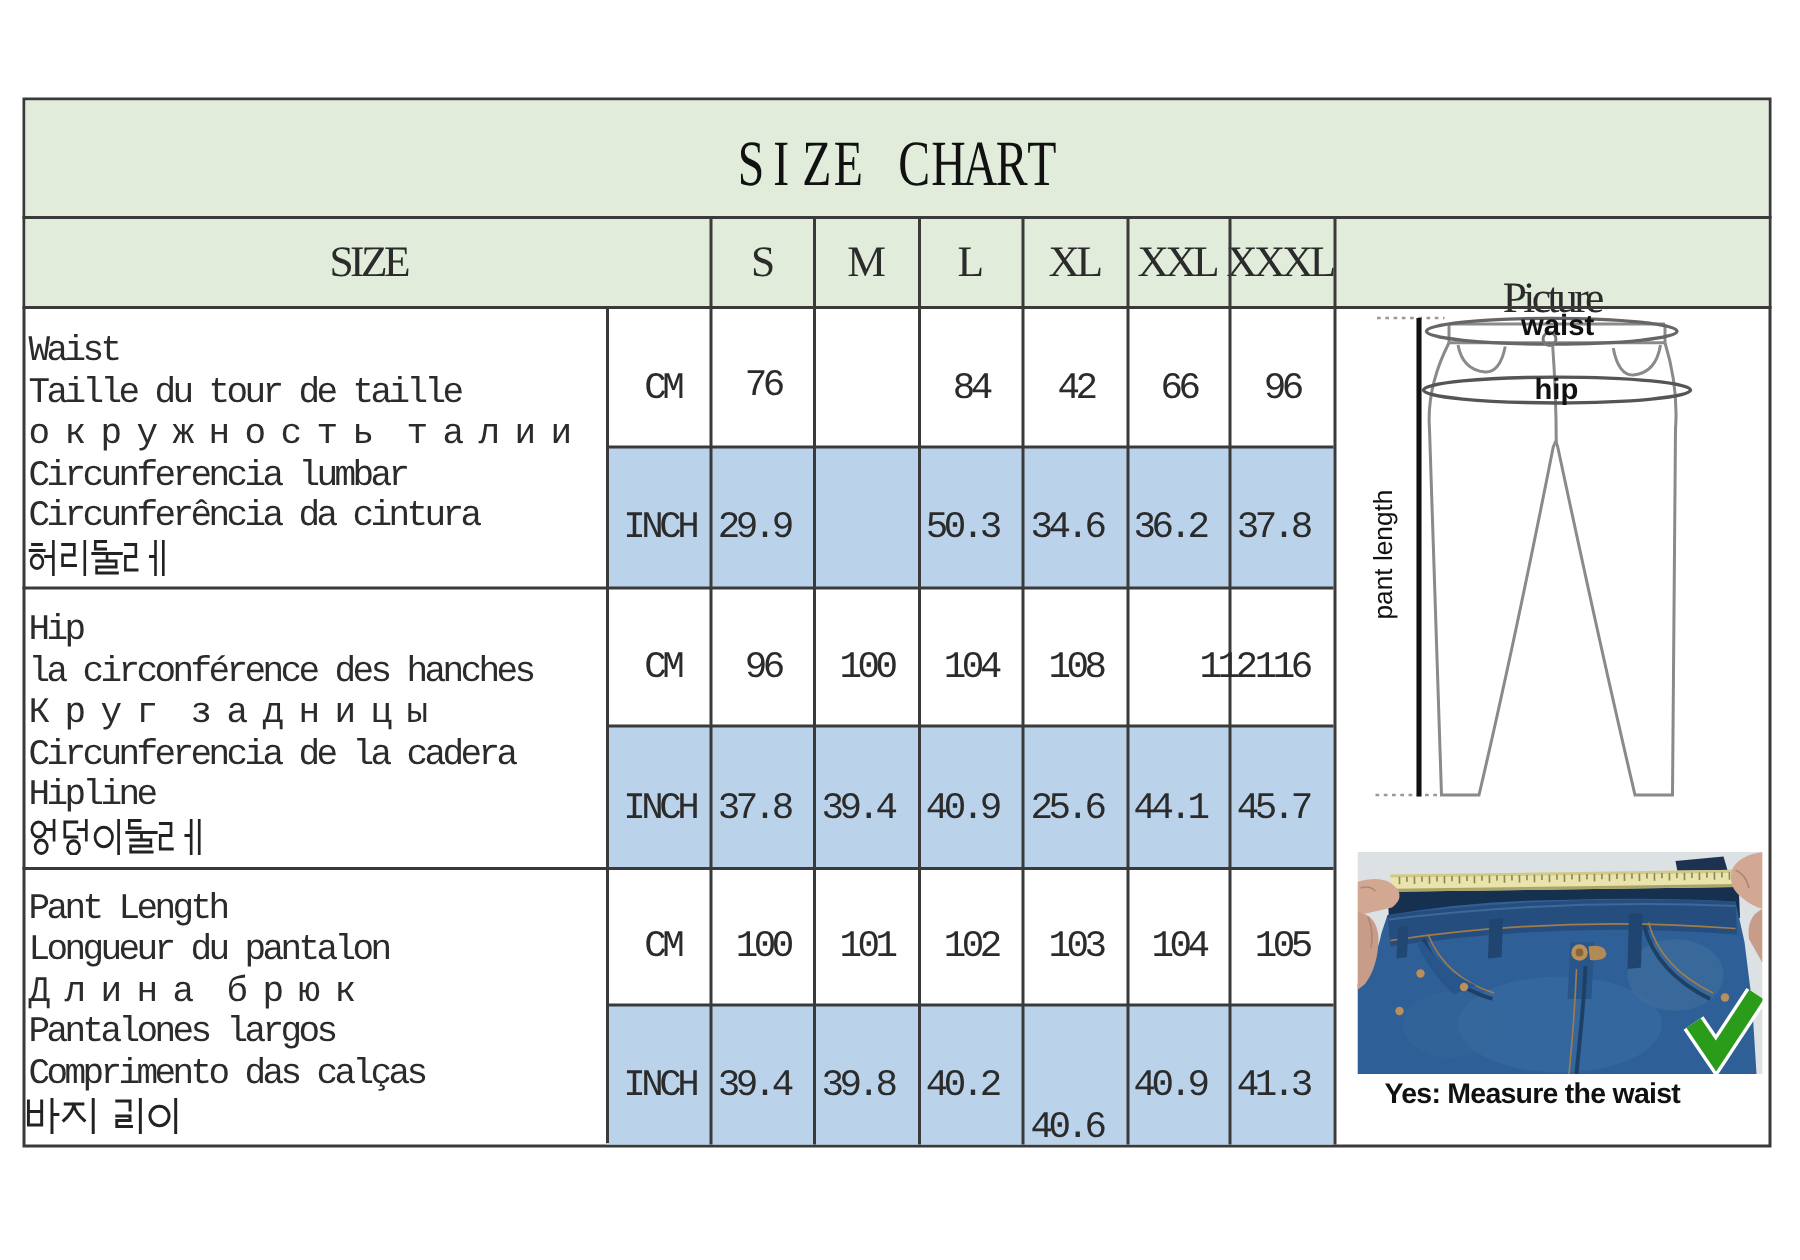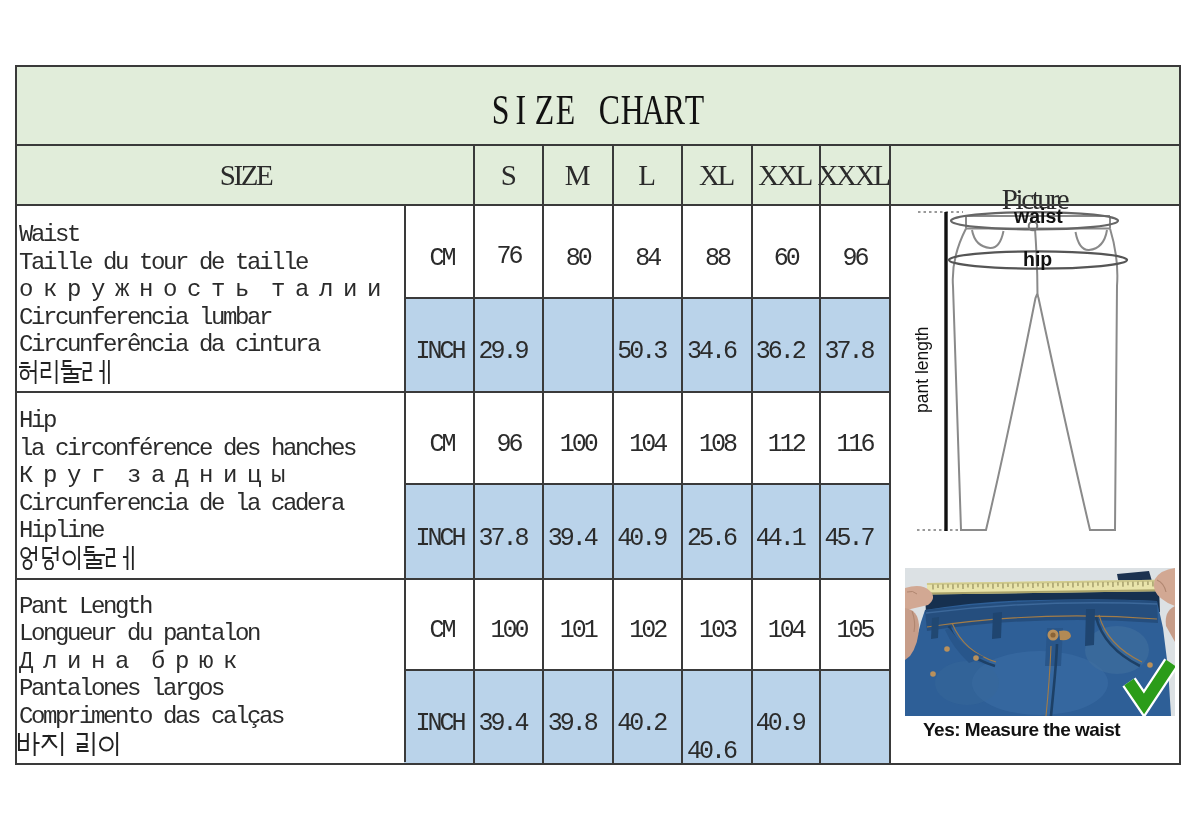--- a/index.html
+++ b/index.html
@@ -102,41 +102,40 @@
 
   <div class="abs lbl" style="left:19px;top:592.5px;">Pant Length
 Longueur du pantalon
 Д л и н а  б р ю к
 Pantalones largos
 Comprimento das calças</div>
 
   <div class="cell b" style="left:406px;top:206px;width:67px;height:90px;padding-left:2px;">CM</div>
 
   <div class="cell b" style="left:475px;top:204px;width:67px;height:90px;text-align:center;">76</div>
-  <div class="cell b" style="left:544px;top:206px;width:67.5px;height:90px;">80</div>
   <div class="cell b" style="left:613.5px;top:206px;width:67.5px;height:90px;">84</div>
-  <div class="cell b" style="left:683px;top:206px;width:68px;height:90px;">88</div>
-  <div class="cell b" style="left:753px;top:206px;width:65.5px;height:90px;">60</div>
+  <div class="cell b" style="left:683px;top:206px;width:68px;height:90px;">42</div>
+  <div class="cell b" style="left:753px;top:206px;width:65.5px;height:90px;">66</div>
   <div class="cell b" style="left:820.5px;top:206px;width:68px;height:90px;">96</div>
 
   <div class="cell b" style="left:406px;top:299px;width:67px;height:91px;">INCH</div>
 
   <div class="cell b" style="left:469px;top:299px;width:67px;height:91px;">29.9</div>
   <div class="cell b" style="left:607.5px;top:299px;width:67.5px;height:91px;">50.3</div>
   <div class="cell b" style="left:677px;top:299px;width:68px;height:91px;">34.6</div>
   <div class="cell b" style="left:747px;top:299px;width:65.5px;height:91px;">36.2</div>
   <div class="cell b" style="left:814.5px;top:299px;width:68px;height:91px;">37.8</div>
 
   <div class="cell b" style="left:406px;top:393px;width:67px;height:88px;padding-left:2px;">CM</div>
 
   <div class="cell b" style="left:475px;top:393px;width:67px;height:88px;">96</div>
   <div class="cell b" style="left:544px;top:393px;width:67.5px;height:88px;">100</div>
   <div class="cell b" style="left:613.5px;top:393px;width:67.5px;height:88px;">104</div>
   <div class="cell b" style="left:683px;top:393px;width:68px;height:88px;">108</div>
-  <div class="cell b" style="left:753px;top:393px;width:65.5px;height:88px;">112</div>
+  <div class="cell b" style="left:753px;top:393px;width:65.5px;height:88px;padding-left:32px;">112</div>
   <div class="cell b" style="left:820.5px;top:393px;width:68px;height:88px;">116</div>
 
   <div class="cell b" style="left:406px;top:485px;width:67px;height:92px;">INCH</div>
 
   <div class="cell b" style="left:469px;top:485px;width:67px;height:92px;">37.8</div>
   <div class="cell b" style="left:538px;top:485px;width:67.5px;height:92px;">39.4</div>
   <div class="cell b" style="left:607.5px;top:485px;width:67.5px;height:92px;">40.9</div>
   <div class="cell b" style="left:677px;top:485px;width:68px;height:92px;">25.6</div>
   <div class="cell b" style="left:747px;top:485px;width:65.5px;height:92px;">44.1</div>
   <div class="cell b" style="left:814.5px;top:485px;width:68px;height:92px;">45.7</div>
@@ -150,20 +149,21 @@
   <div class="cell b" style="left:753px;top:580px;width:65.5px;height:87px;">104</div>
   <div class="cell b" style="left:820.5px;top:580px;width:68px;height:87px;">105</div>
 
   <div class="cell b" style="left:406px;top:671px;width:67px;height:91px;">INCH</div>
 
   <div class="cell b" style="left:469px;top:671px;width:67px;height:91px;">39.4</div>
   <div class="cell b" style="left:538px;top:671px;width:67.5px;height:91px;">39.8</div>
   <div class="cell b" style="left:607.5px;top:671px;width:67.5px;height:91px;">40.2</div>
   <div class="cell b" style="left:677px;top:671px;width:68px;height:91px;margin-top:28px;">40.6</div>
   <div class="cell b" style="left:747px;top:671px;width:65.5px;height:91px;">40.9</div>
+  <div class="cell b" style="left:814.5px;top:671px;width:68px;height:91px;">41.3</div>
 
   <svg class="abs" style="left:889px;top:204px;" width="292" height="560" viewBox="0 0 292 560">
 
     <line x1="29" y1="8" x2="74" y2="8" stroke="#999" stroke-width="1.8" stroke-dasharray="2.5,3"></line>
 
     <line x1="28" y1="326" x2="72" y2="326" stroke="#999" stroke-width="1.8" stroke-dasharray="2.5,3"></line>
 
     <line x1="57" y1="8" x2="57" y2="327" stroke="#111" stroke-width="3.4"></line>
 
     <text x="0" y="0" transform="translate(39,209) rotate(-90)" font-family="Liberation Sans, sans-serif" font-size="17.5" fill="#111">pant length</text>

